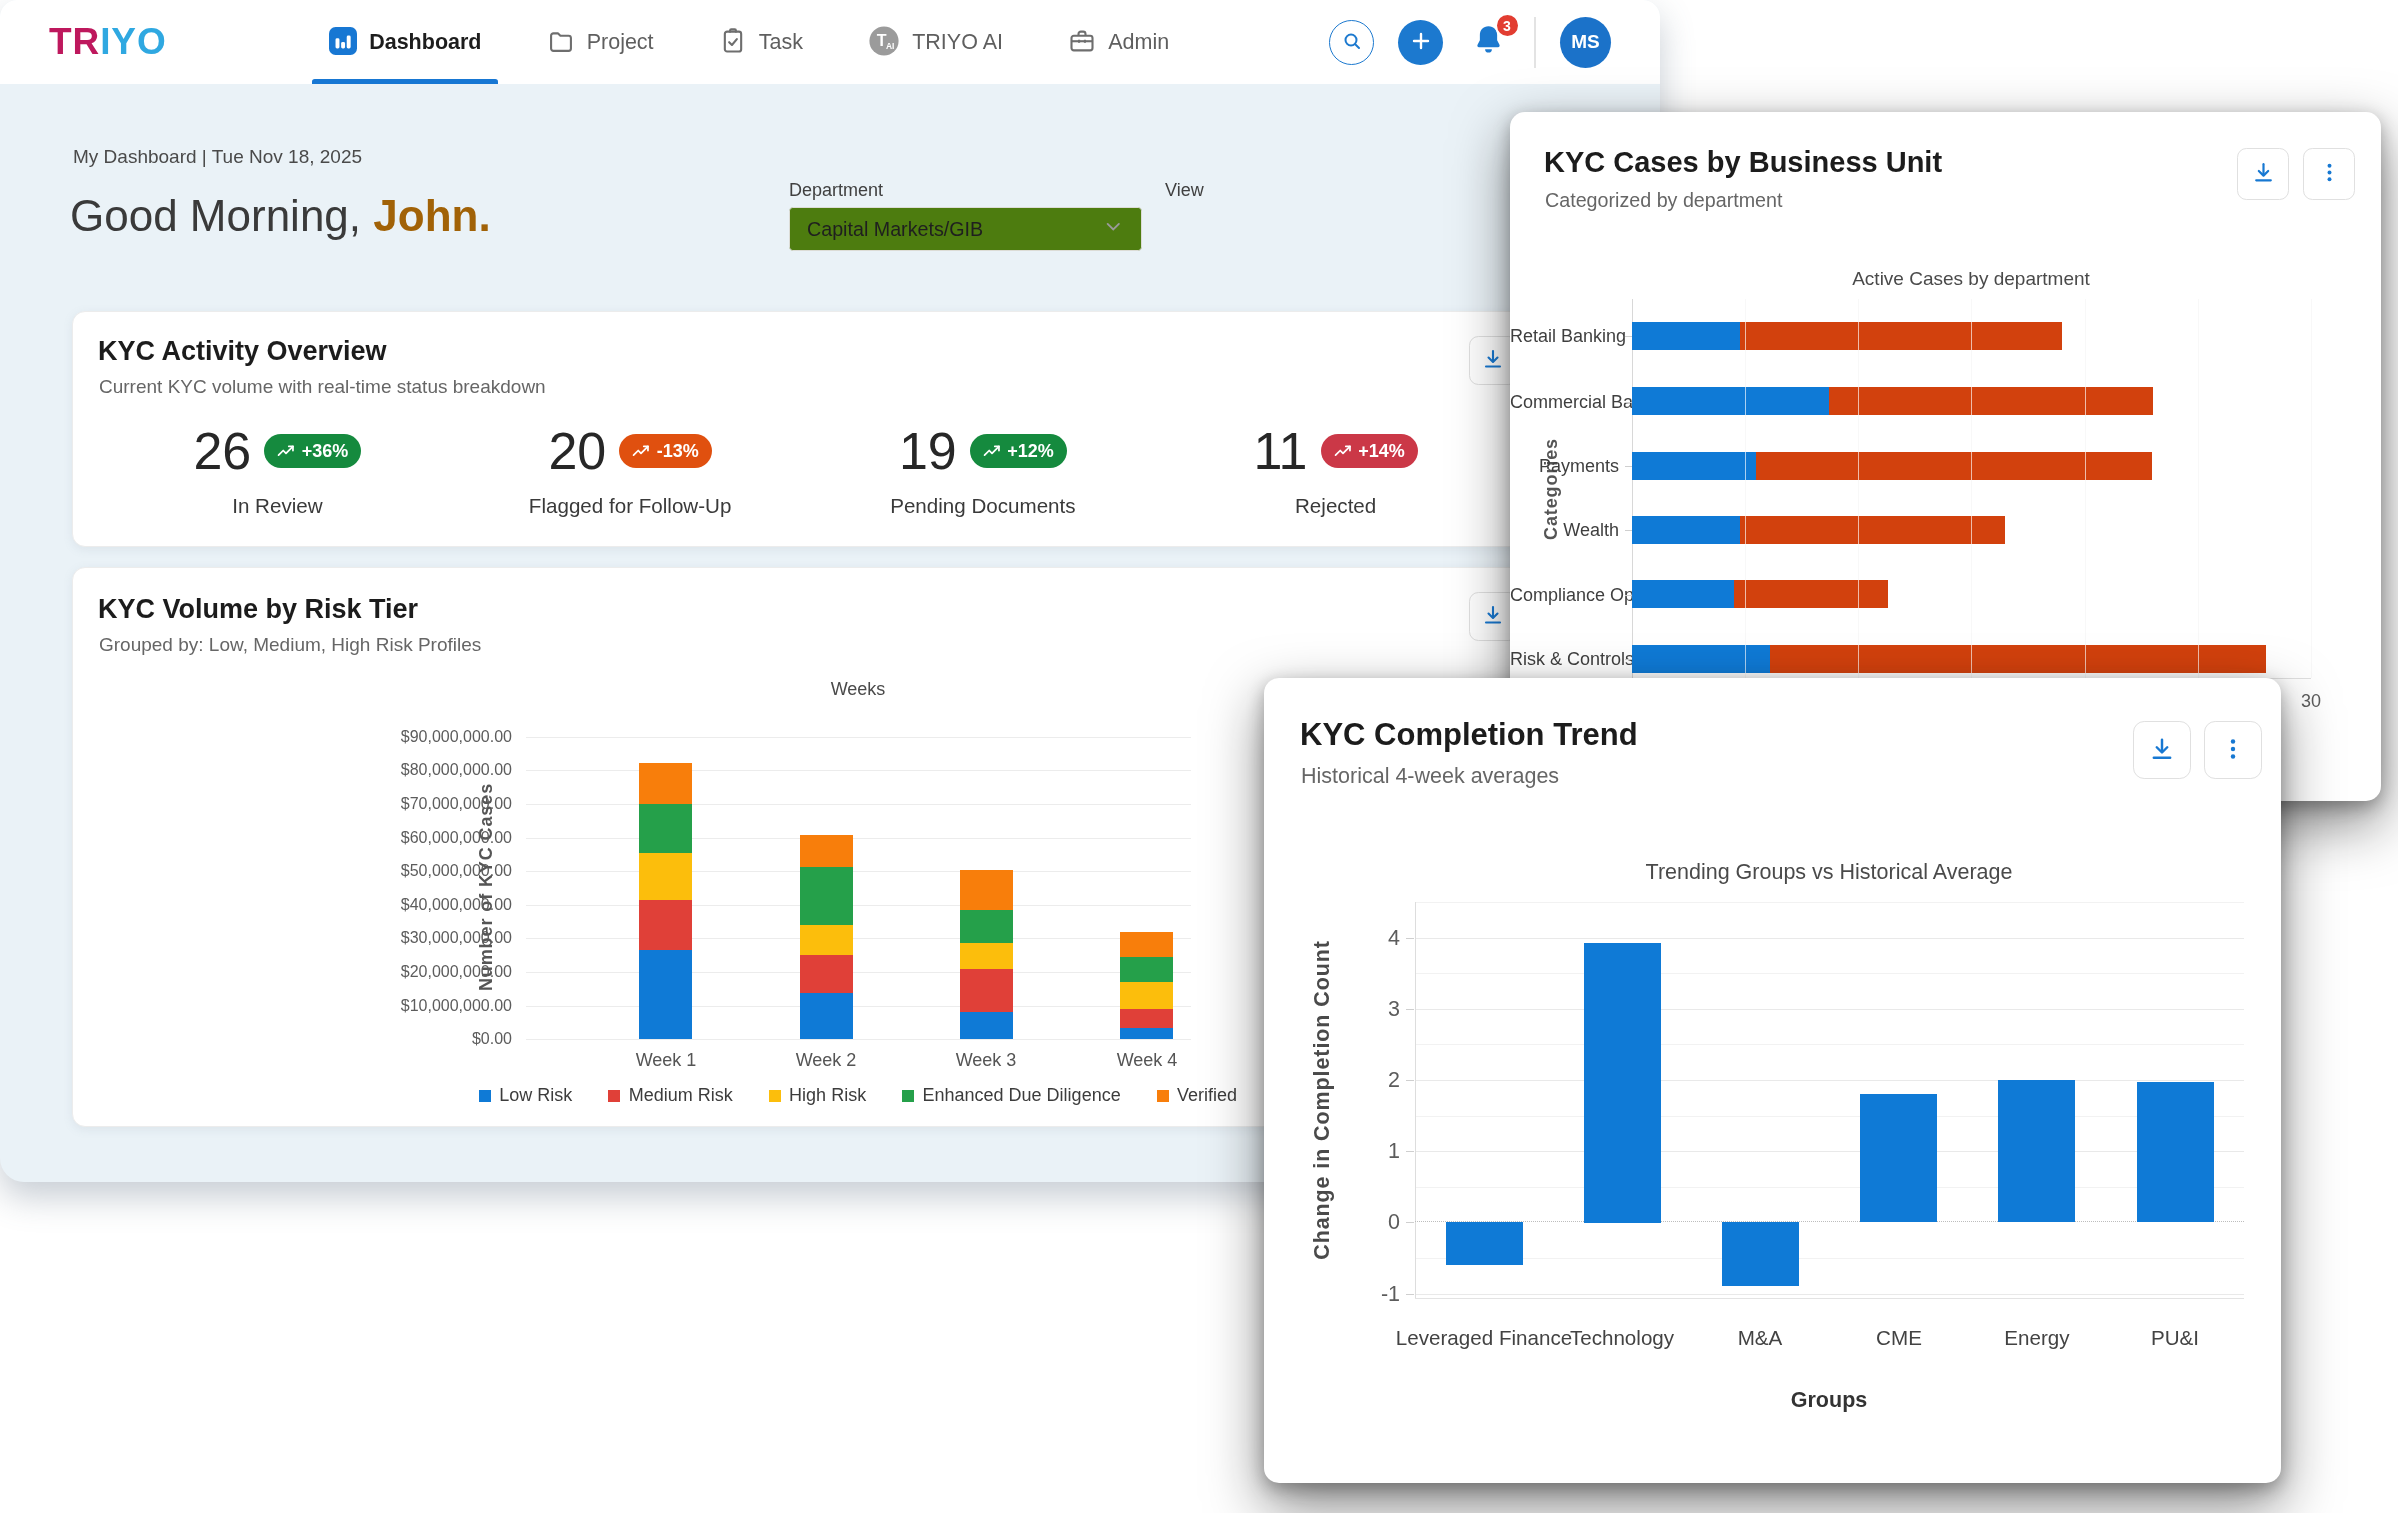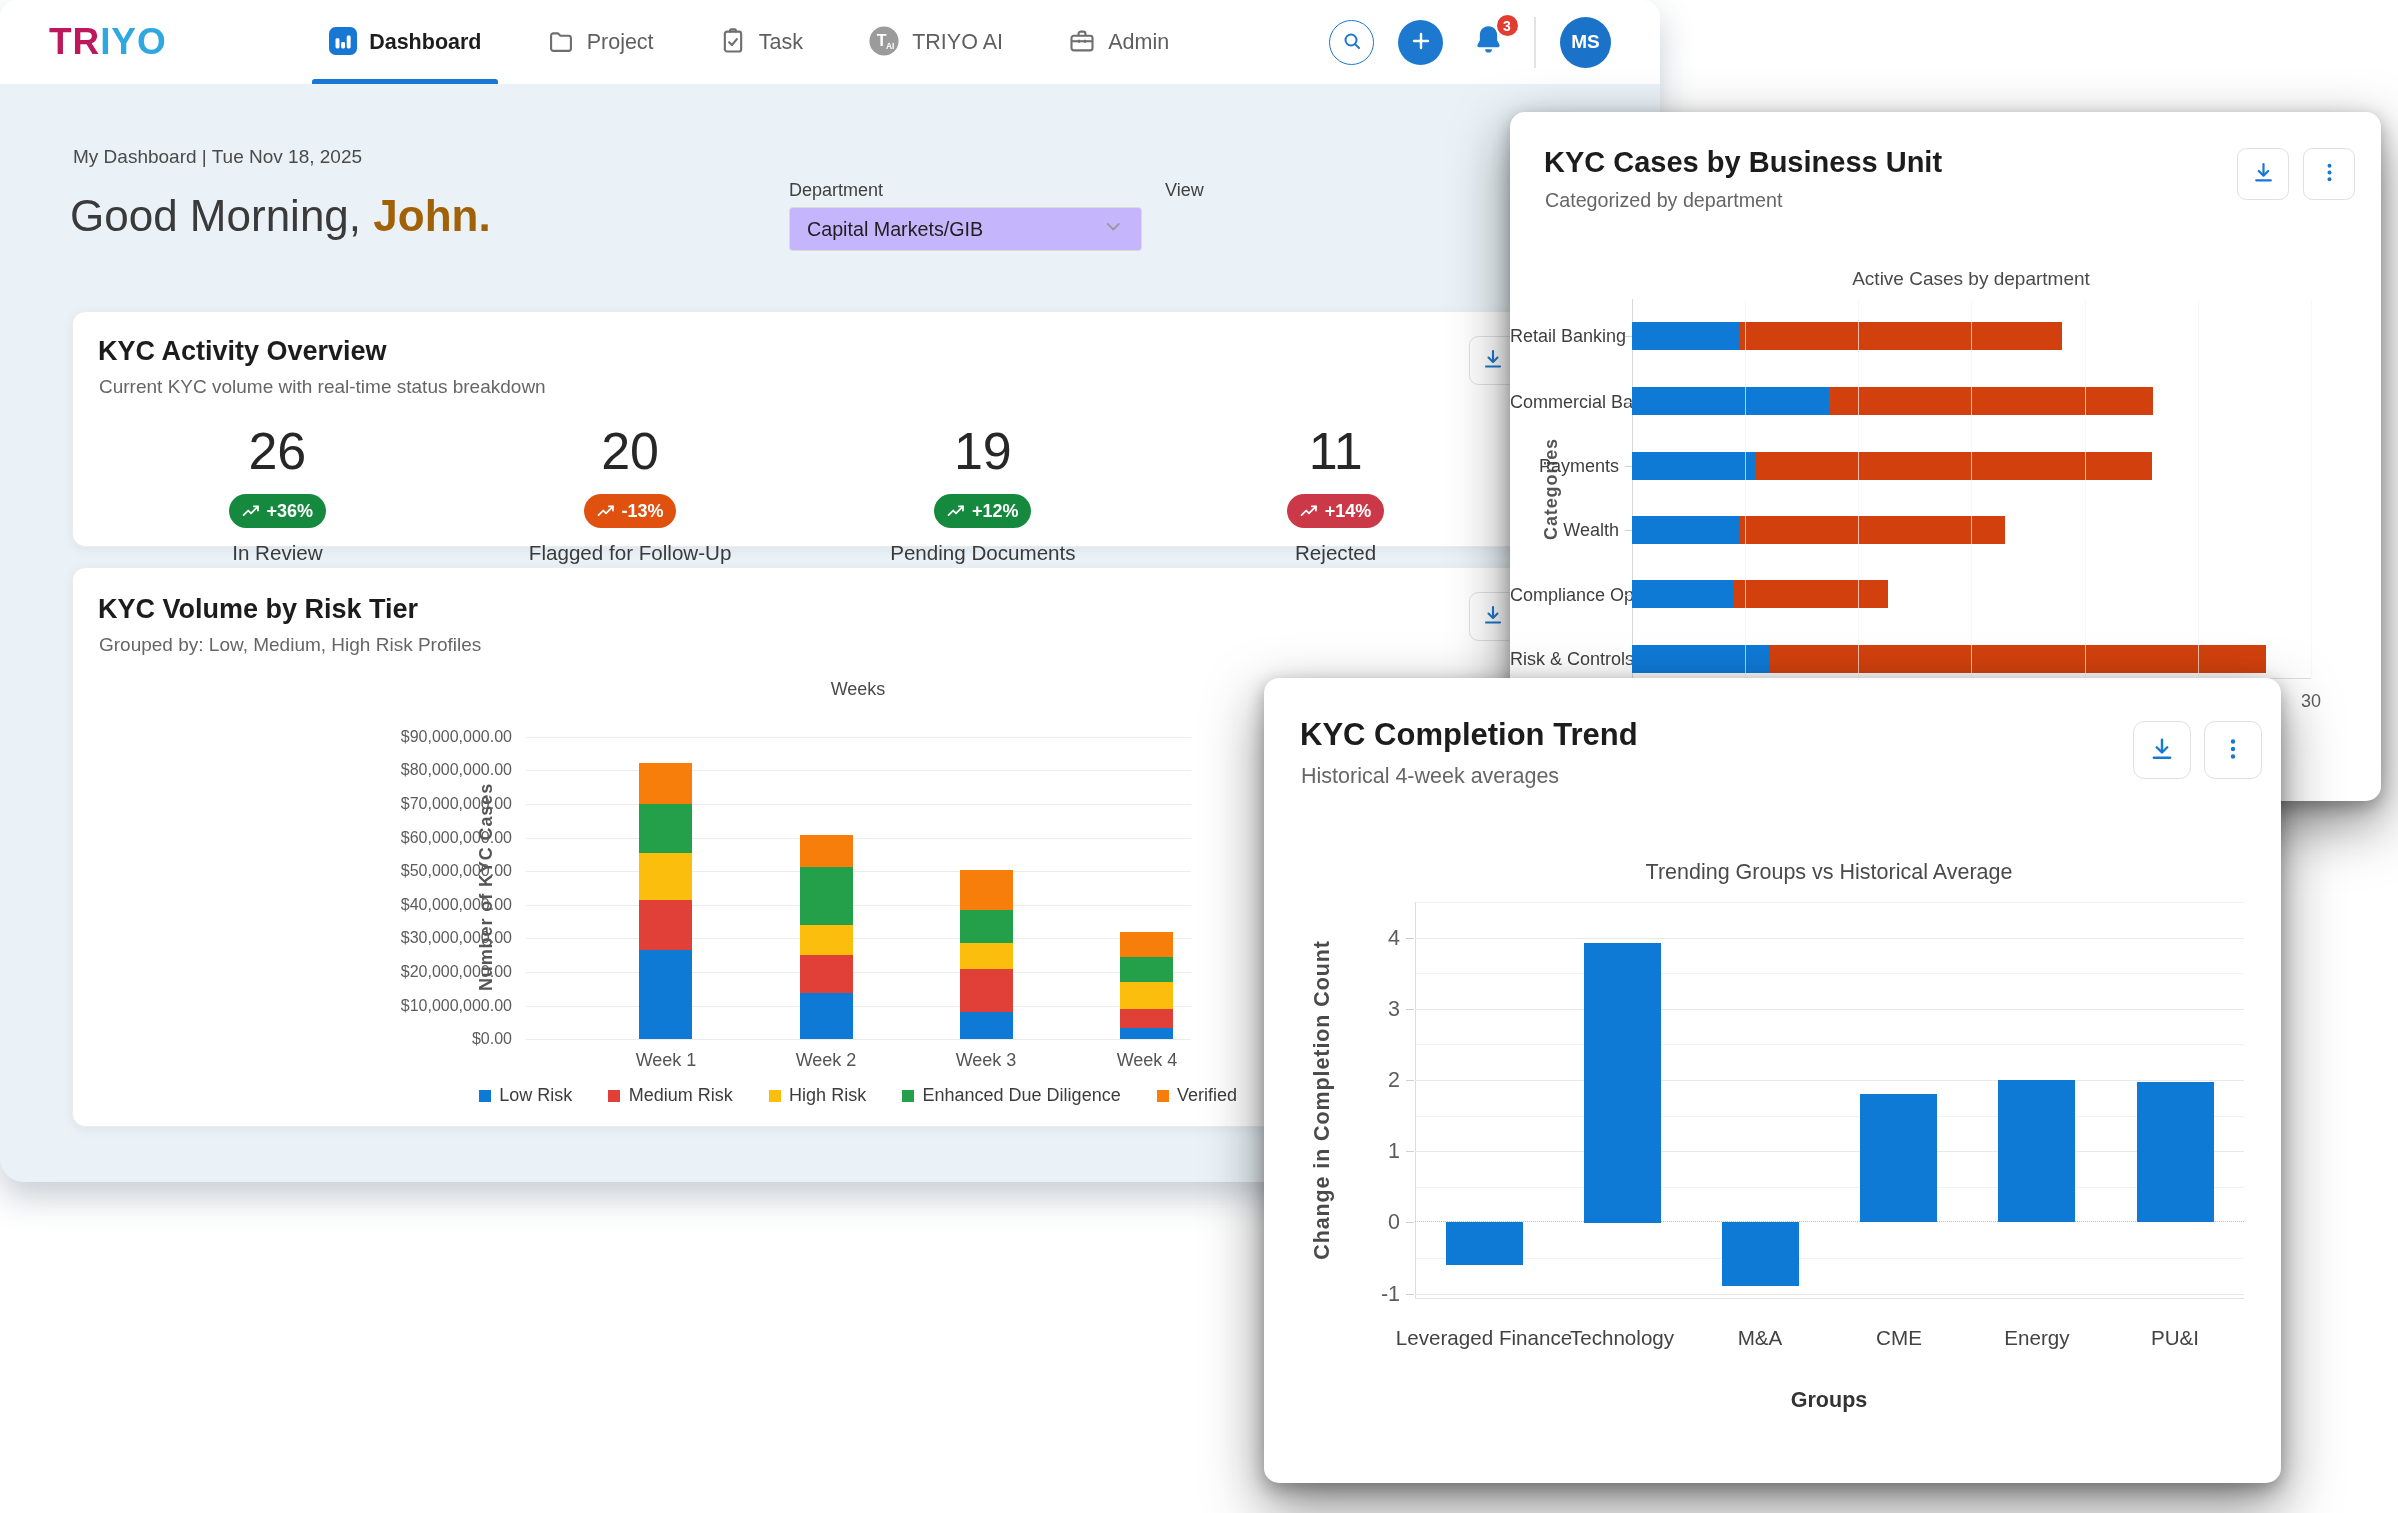--- a/index.html
+++ b/index.html
@@ -64,41 +64,41 @@
   .breadcrumb { position:absolute; left:73px; top:62px; font-size: 19px; color: #4a4a4a; }
   .greeting { position:absolute; left:70px; top:107px; font-size: 44px; color: #3a3a3a; }
   .greeting .gname { font-weight: 700; color: #a16207; }
 
   .field-label { position:absolute; font-size: 18px; color: #404040; }
   .select-box {
     position:absolute; height: 44px; display:flex; align-items:center;
     padding: 0 17px; font-size: 19.7px; color: #1f1f1f;
   }
   .select-box .chev { margin-left:auto; }
-  .dept-box { background: #c4b5fd; border: 0.9px solid #dcdcd6; border-radius: 3.7px; gap: 24px; }
+  .dept-box { background: #4d7c0f; border: 0.9px solid #dcdcd6; border-radius: 3.7px; gap: 24px; }
   .view-box { background: #fff; border: 1.4px solid #b6b6b6; border-radius: 5.6px; }
 
   
   .card { position: absolute; background:#fff; border-radius: 13px; border: 0.9px solid #ececec; }
   .in-panel { box-shadow: 0 2.8px 9.4px rgba(120,140,160,.12); }
   .floating {
     border-radius: 15px; border: none; z-index: 10;
     box-shadow: 0 22.5px 56px rgba(15,15,15,.5), 0 5.6px 17px rgba(0,0,0,.28);
   }
   .card-title { font-weight: 700; color: #1c1c1c; white-space: nowrap; }
   .card-sub { color: #666; white-space: nowrap; }
   .icon-btn {
     position:absolute; background:#fff; border: 1.4px solid #e0e0e0; border-radius: 9.4px;
     display:flex; align-items:center; justify-content:center; cursor:pointer;
   }
 
   
   .stats-row { position:absolute; left:28px; right:28px; top:109px; display:flex; }
   .stat { flex:1; display:flex; flex-direction:column; align-items:center; }
-  .stat-top { display:flex; align-items:center; gap:13px;flex-direction:column; }
+  .stat-top { display:flex; align-items:center; gap:13px; }
   .stat-value { font-size: 52px; font-weight: 400; color: #272727; }
   .delta-badge {
     display:flex; align-items:center; gap:6.6px;
     border-radius: 936px; padding: 6.6px 13px;
     color:#fff; font-size: 18px; font-weight: 700;
   }
   .tone-green { background: #158a3e; }
   .tone-orange { background: #e0500f; }
   .tone-red { background: #cb3847; }
   .stat-label { margin-top: 13px; font-size: 20.6px; color: #3a3a3a; white-space: nowrap; }

